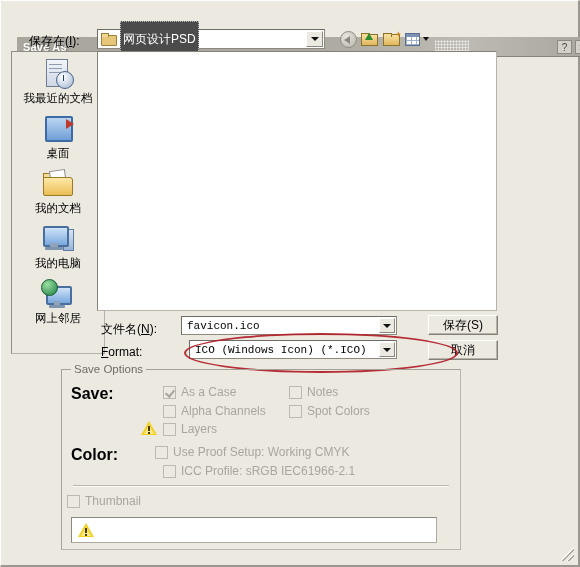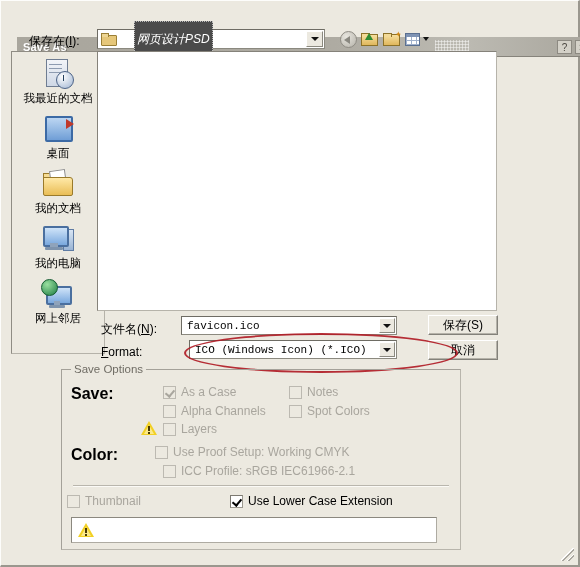--- a/index.html
+++ b/index.html
@@ -81,28 +81,27 @@
   }
   .folder-icon:before {
     content:""; position:absolute; left:0; top:2px; width:14px; height:9px;
     background:#e6c77a; border:1px solid #9b7f36; border-radius:0 1px 1px 1px;
   }
   .folder-icon:after {
     content:""; position:absolute; left:0; top:0px; width:6px; height:3px;
     background:#eed694; border:1px solid #9b7f36; border-bottom:none;
   }
   #savein-value {
-    margin-left: 18px;
+    margin-left: 4px;
     background: #4b4b4b;
     color: #ffffff;
     font-size: 12px;
     padding: 10px 2px;
     border: 1px dotted #bdbdbd;
     line-height: 14px;
-    font-style: italic;
   }
   #savein-arrow {
     position: absolute; right: 1px; top: 1px;
     width: 17px; height: 16px;
     background: #ece9e0;
     border: 1px solid #fff;
     border-right-color: #8b897f; border-bottom-color: #8b897f;
     box-sizing: border-box;
     display:flex; align-items:center; justify-content:center;
   }
@@ -607,24 +606,20 @@
     <span class="cbox disabled"></span>
     <span class="txt-dis">ICC Profile:  sRGB IEC61966-2.1</span>
   </div>
 
   <div id="divider"></div>
 
   <div class="cb-row" style="left:66px; top:493px;">
     <span class="cbox disabled"></span>
     <span class="txt-dis">Thumbnail</span>
   </div>
-  <div class="cb-row" style="left:229px; top:493px;">
-    <span class="cbox checked"></span>
-    <span class="txt-on">Use Lower Case Extension</span>
-  </div>
 
   <div id="warnbox">
     <span class="warn-tri">
       <span class="tri"></span>
         <span class="tri-in"></span>
         <span class="bang"></span>
         <span class="dot"></span>
     </span>
   </div>
 

